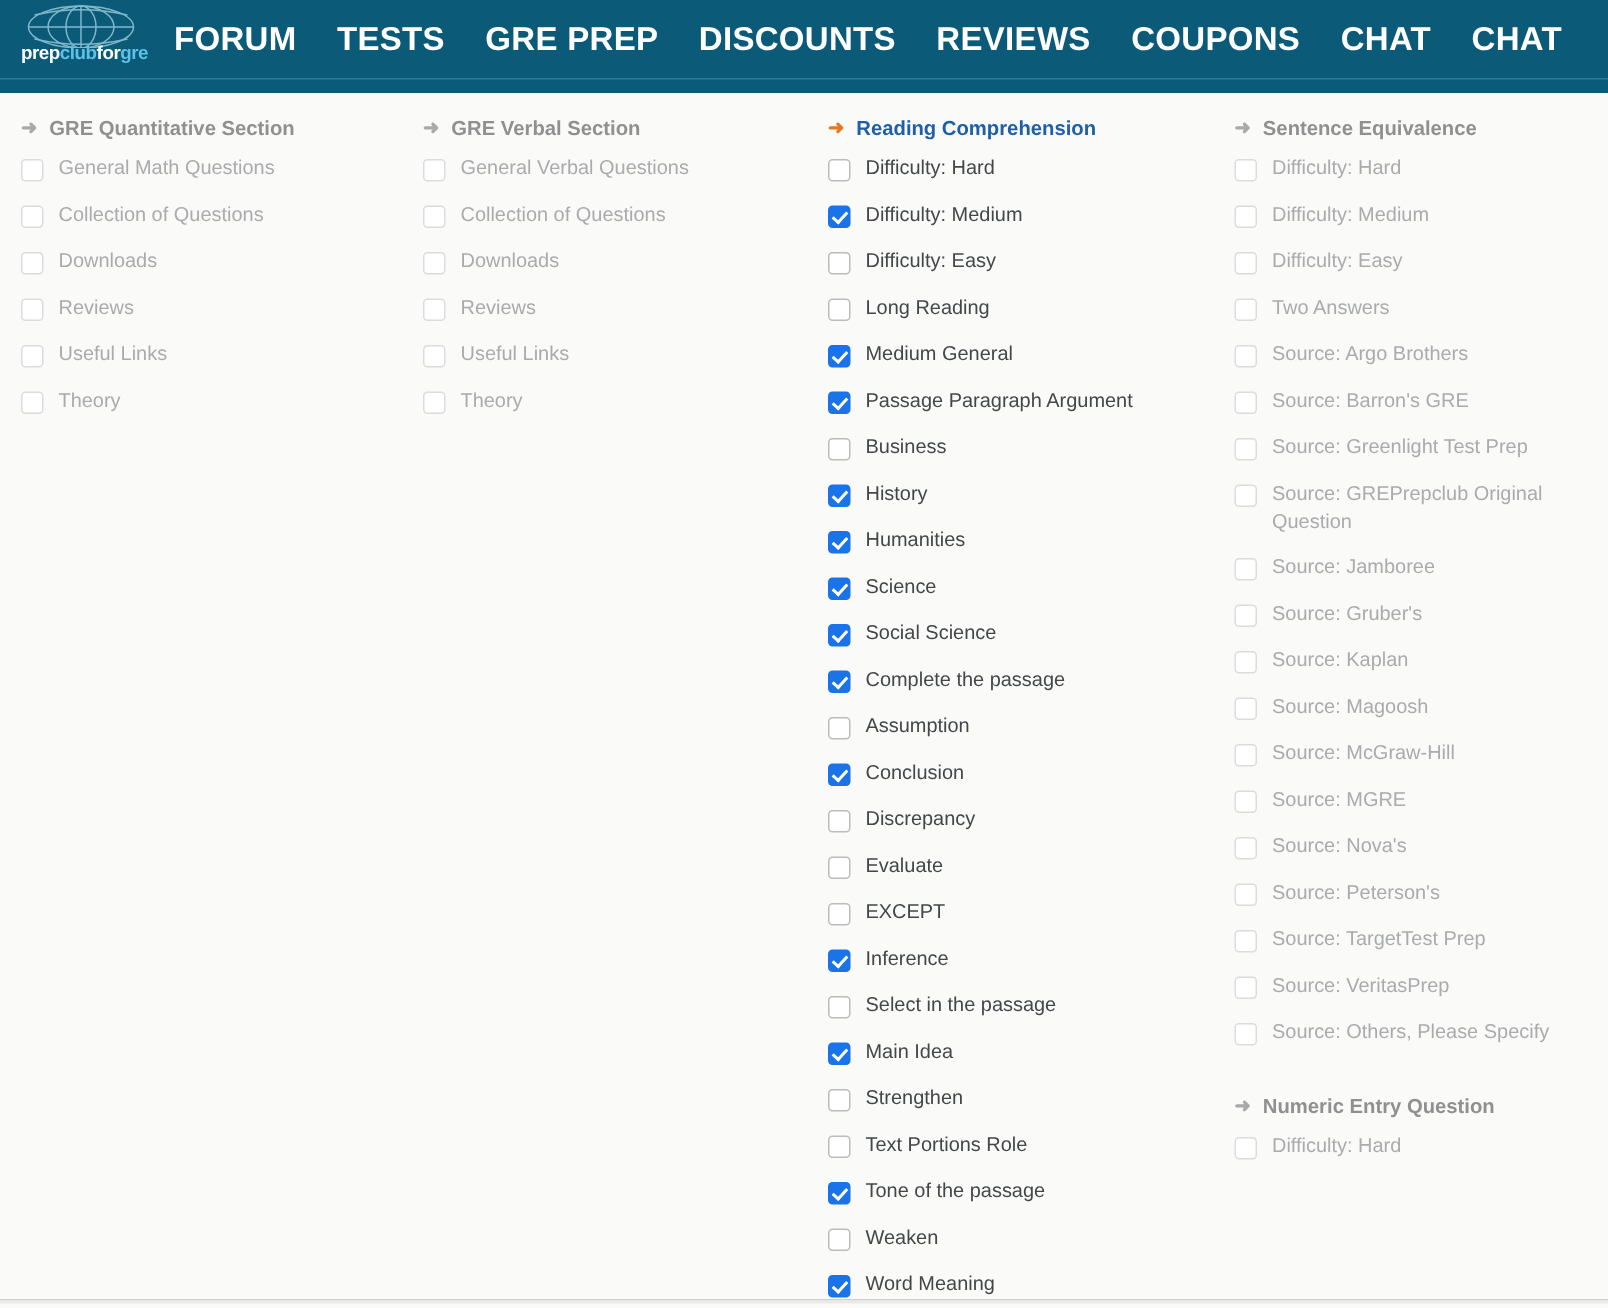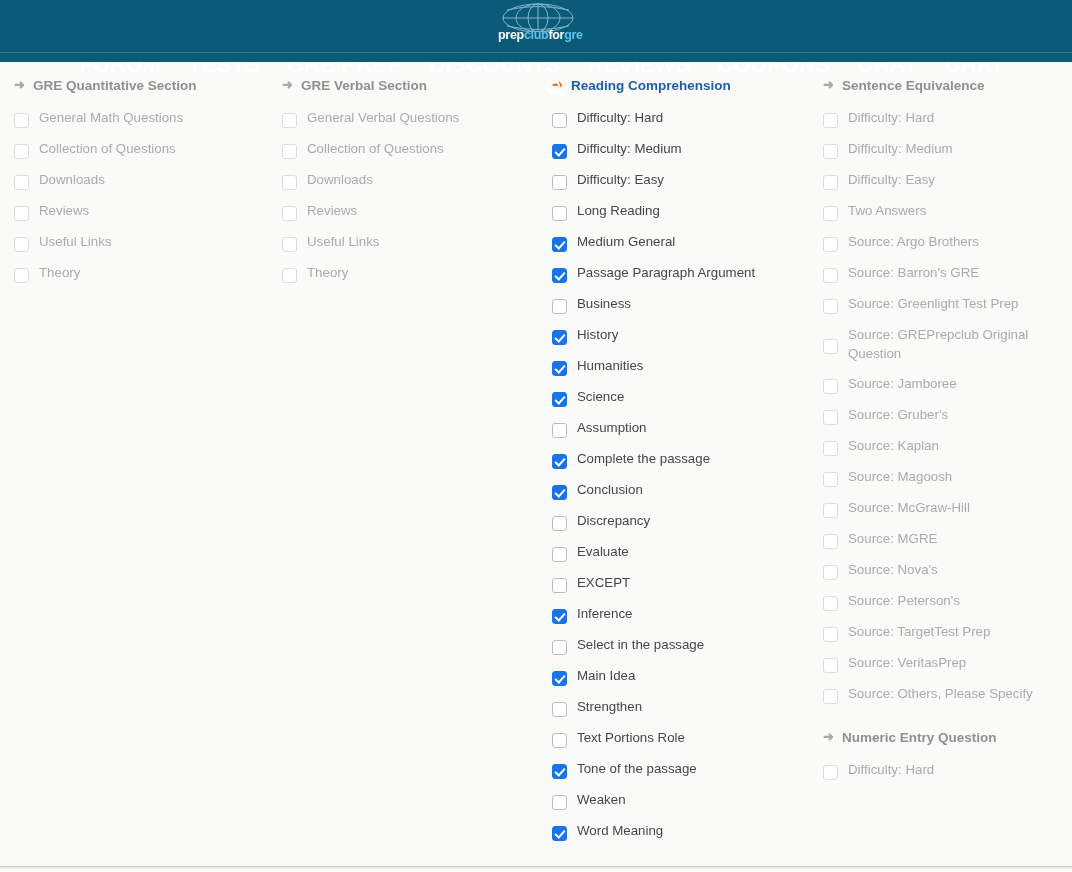--- a/index.html
+++ b/index.html
@@ -10,21 +10,21 @@
     background: #fafaf8;
     font-family: "Liberation Sans", sans-serif;
   }
 
   
   #topbar {
     position: absolute; top: 0; left: 0;
     width: 1072px; height: 52px;
     background: #0b5a77;
     z-index: 30;
-    display: flex; align-items: center; flex-direction: column;
+    display: flex; align-items: center;
   }
   #topbar-underline {
     position: absolute; top: 52px; left: 0;
     width: 1072px; height: 10px;
     background: #0b5a77;
     z-index: 30;
   }
   #nav-divider {
     position: absolute; top: 52px; left: 0;
     width: 1072px; height: 1px;
@@ -115,21 +115,21 @@
   }
   .col-head.inactive { color: #8f9090; }
   .col-head.inactive .arrow { color: #a8a9a9; }
   .col-head.active { color: #1e5fa8; }
   .col-head.active .arrow { color: #e87722; }
 
   .col-head.spaced { margin-top: 20px; }
 
   .tag-item {
     display: flex;
-    align-items: center;
+    align-items: flex-start;
     gap: 10px;
     margin-bottom: 0;
     height: 31px;
     cursor: pointer;
   }
   .tag-item.wrap2 { height: 49px; }
 
   .cb {
     flex: 0 0 auto;
     width: 15px; height: 15px;
@@ -326,26 +326,30 @@
       </div>
       <div class="tag-item">
         <span class="cb on"></span>
         <span class="tag-label">Humanities</span>
       </div>
       <div class="tag-item">
         <span class="cb on"></span>
         <span class="tag-label">Science</span>
       </div>
       <div class="tag-item">
+        <span class="cb on"></span>
+        <span class="tag-label">Social Science</span>
+      </div>
+      <div class="tag-item">
+        <span class="cb on"></span>
+        <span class="tag-label">Complete the passage</span>
+      </div>
+      <div class="tag-item">
         <span class="cb off"></span>
         <span class="tag-label">Assumption</span>
-      </div>
-      <div class="tag-item">
-        <span class="cb on"></span>
-        <span class="tag-label">Complete the passage</span>
       </div>
       <div class="tag-item">
         <span class="cb on"></span>
         <span class="tag-label">Conclusion</span>
       </div>
       <div class="tag-item">
         <span class="cb off"></span>
         <span class="tag-label">Discrepancy</span>
       </div>
       <div class="tag-item">

